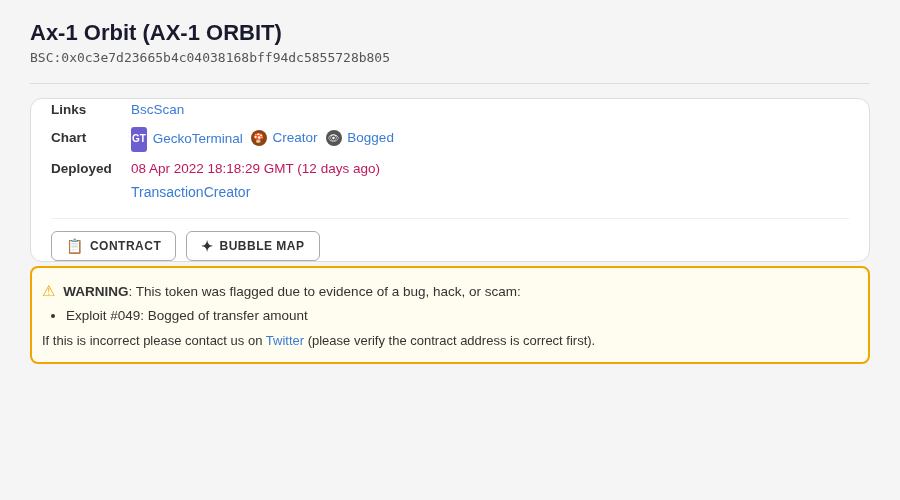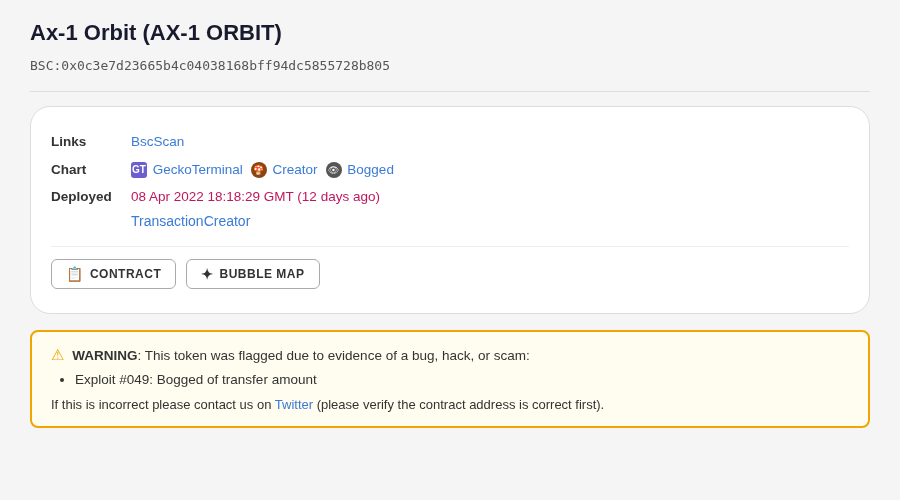--- a/index.html
+++ b/index.html
@@ -12,41 +12,41 @@
     }
 
     .page-header {
       margin-bottom: 18px;
     }
 
     .token-name {
       font-size: 22px;
       font-weight: 700;
       color: #1a1a2e;
-      margin-bottom: 12px;
+      margin-bottom: 4px;
     }
 
     .token-address {
       font-size: 13px;
       color: #555;
       font-family: monospace;
     }
 
     .divider {
       border: none;
       border-top: 1px solid #ddd;
       margin: 14px 0;
     }
 
     .info-card {
       background: #fff;
       border: 1px solid #ddd;
-      border-radius: 20px;
-      padding: 24px 20px;
-      margin-bottom: 16px;
+      border-radius: 12px;
+      padding: 0 20px;
+      margin-bottom: 4px;
     }
 
     .info-row {
       display: flex;
       align-items: flex-start;
       margin-bottom: 6px;
       line-height: 1.6;
     }
 
     .info-label {
@@ -69,21 +69,21 @@
     a {
       color: #3a7bd5;
       text-decoration: none;
     }
 
     .chart-icon {
       display: inline-flex;
       align-items: center;
       justify-content: center;
       width: 16px;
-      height: 16px;
+      height: 25px;
       border-radius: 3px;
       font-size: 10px;
       font-weight: bold;
       color: #fff;
       background: #6c5ecf;
       margin-right: 2px;
       vertical-align: middle;
     }
 
     .poocoin-icon {
@@ -144,21 +144,21 @@
     }
 
     .btn-icon {
       font-size: 14px;
     }
 
     .warning-card {
       background: #fffdf0;
       border: 2px solid #f0a500;
       border-radius: 8px;
-      padding: 14px 19px;
+      padding: 14px 10px;
       margin-bottom: 0;
     }
 
     .warning-title {
       font-size: 13.5px;
       color: #333;
       margin-bottom: 8px;
     }
 
     .warning-icon {

